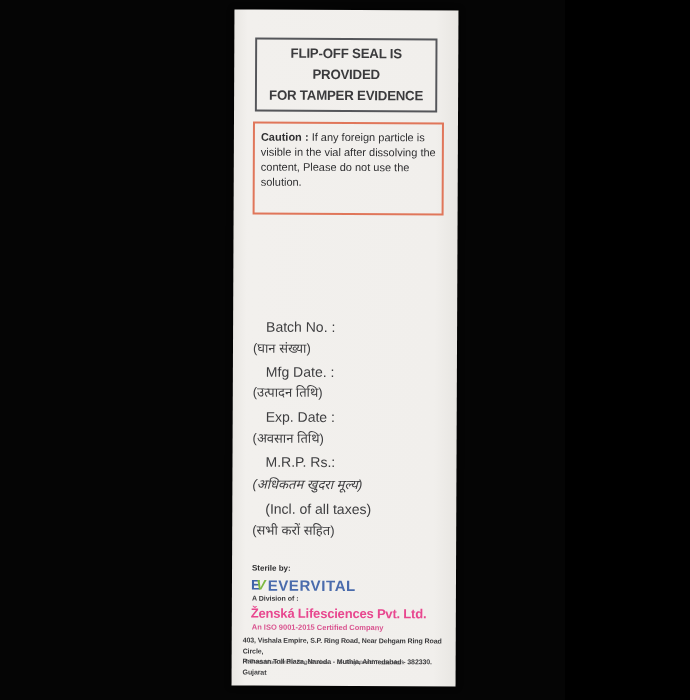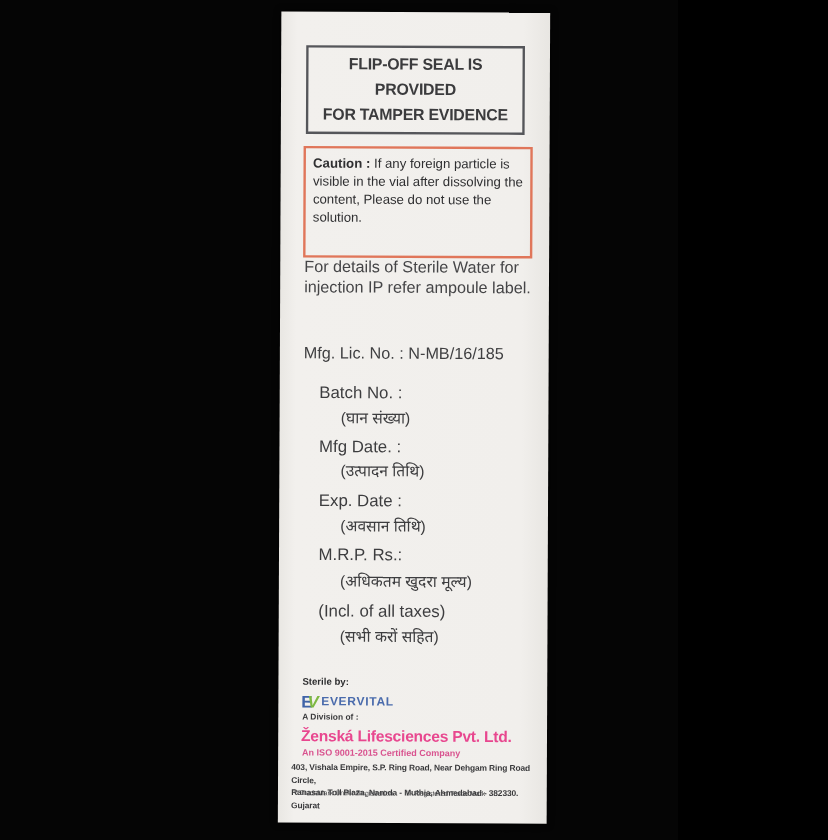--- a/index.html
+++ b/index.html
@@ -75,30 +75,29 @@
     left: 20px;
     font-size: 14px;
     color: #3d3d3f;
     margin-left: 13px;
   }
   .field-hi {
     position: absolute;
     left: 20px;
     font-size: 13px;
     color: #3d3d3f;
-    margin-left: 31px;
   }
   .t-batch-en { top: 309px; }
   .t-batch-hi { top: 329px; }
   .t-mfgd-en  { top: 354px; }
   .t-mfgd-hi  { top: 373px; }
   .t-exp-en   { top: 399px; }
   .t-exp-hi   { top: 419px; }
   .t-mrp-en   { top: 444px; }
-  .t-mrp-hi   { top: 465px; }
+  .t-mrp-hi   { top: 465px; font-style: italic; }
   .t-incl-en  { top: 491px; }
   .t-incl-hi  { top: 511px; }
   .marketed-by {
     position: absolute;
     top: 554px;
     left: 20px;
     font-size: 8px;
     font-weight: bold;
     color: #2c2c2e;
   }
@@ -116,21 +115,21 @@
     color: #3f63a8;
   }
   .logo-v {
     font-size: 14px;
     font-weight: bold;
     font-style: italic;
     color: #7db842;
     margin-left: -4px;
   }
   .logo-name {
-    font-size: 10px;
+    font-size: 15px;
     font-weight: bold;
     color: #4a6bac;
     letter-spacing: 0.6px;
     margin-left: 2px;
   }
   .division {
     position: absolute;
     top: 585px;
     left: 20px;
     font-size: 7px;
@@ -183,23 +182,21 @@
 
     <div class="seal-box">
       <div>FLIP-OFF SEAL IS PROVIDED</div>
       <div>FOR TAMPER EVIDENCE</div>
     </div>
 
     <div class="caution-box">
       <span class="c-label">Caution :</span><span> If any foreign particle is visible in the vial after dissolving the content, Please do not use the solution.</span>
     </div>
 
-    <div class="sterile-note">For details of Sterile Water for injection IP refer ampoule label.</div>
-
-    <div class="mfg-lic">Mfg. Lic. No. : N-MB/16/185</div>
+
 
     <div class="field-en t-batch-en">Batch No. :</div>
     <div class="field-hi t-batch-hi">(घान संख्या)</div>
 
     <div class="field-en t-mfgd-en">Mfg Date. :</div>
     <div class="field-hi t-mfgd-hi">(उत्पादन तिथि)</div>
 
     <div class="field-en t-exp-en">Exp. Date :</div>
     <div class="field-hi t-exp-hi">(अवसान तिथि)</div>
 

